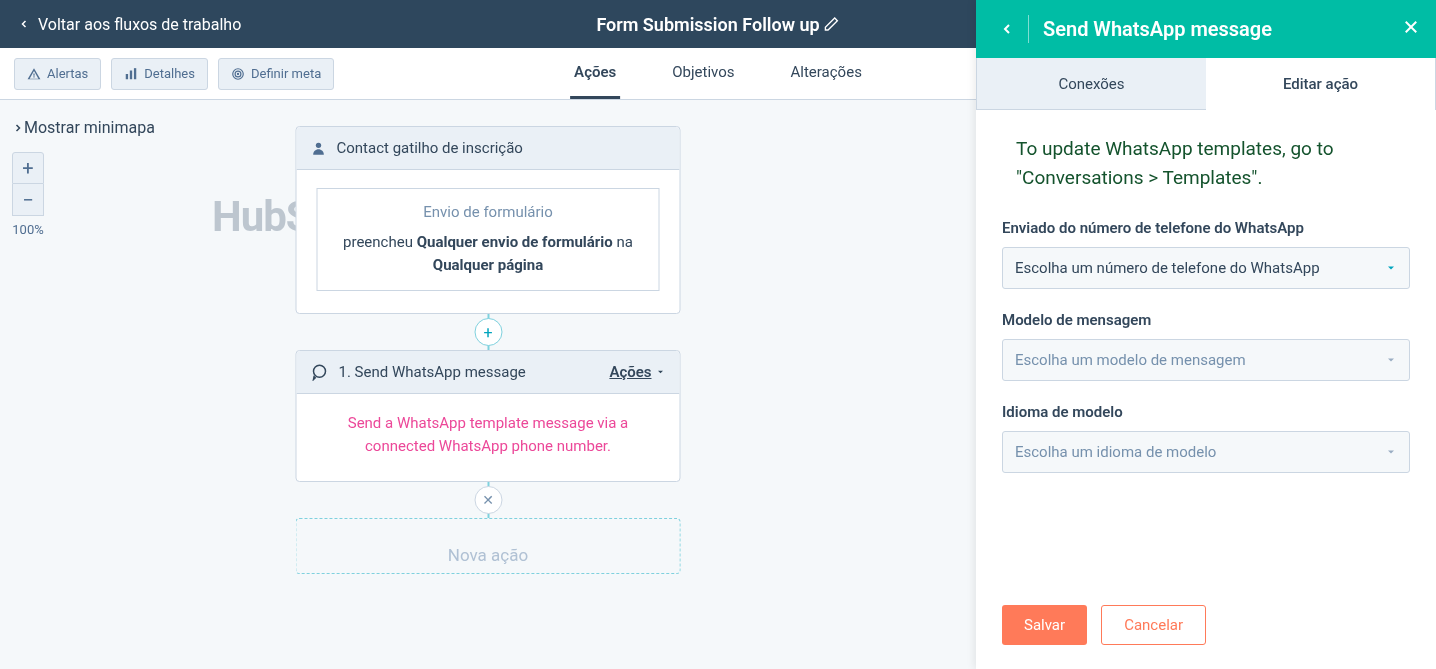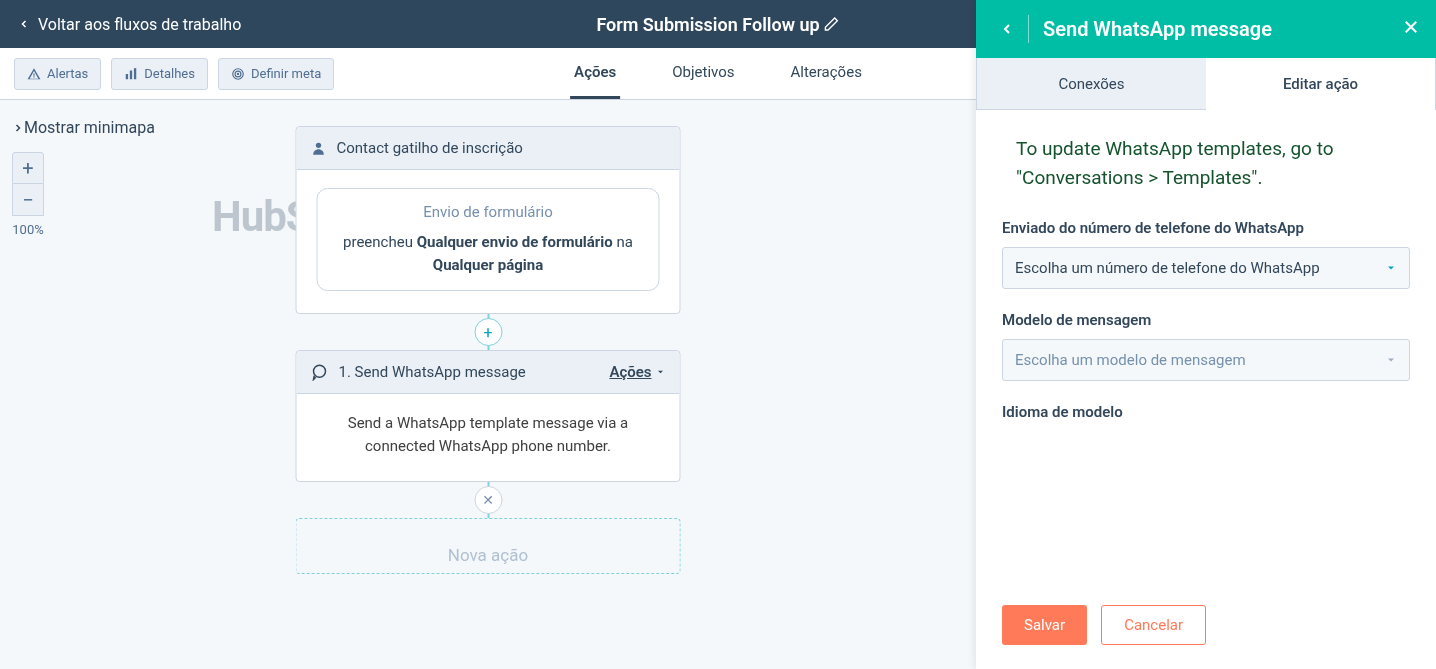--- a/index.html
+++ b/index.html
@@ -36,25 +36,25 @@
   .watermark .cog { display:inline-block; width:32px; height:32px; margin:0 1px; }
 
   .flow { position:absolute; top:26px; left:50%; transform:translateX(-50%); width:385px; }
 
   .node { background:#fff; border:1px solid #cbd6e2; border-radius:4px; margin-bottom:0; }
   .node-header { background:#eaf0f6; padding:12px 14px; display:flex; align-items:center; gap:10px; font-size:15px; color:#33475b; border-bottom:1px solid #cbd6e2; border-radius:4px 4px 0 0; }
   .node-header.with-actions { justify-content:space-between; }
   .node-header-left { display:flex; align-items:center; gap:10px; }
   .node-actions-link { font-weight:600; text-decoration:underline; font-size:15px; display:flex; align-items:center; gap:4px; cursor:pointer;}
   .node-body { padding:18px 20px 22px; }
-  .inset-box { border:1px solid #cbd6e2; border-radius:11px; padding:14px 18px; text-align:center; }
+  .inset-box { border:1px solid #cbd6e2; border-radius:0; padding:14px 18px; text-align:center; }
   .inset-title { color:#7691ad; font-size:15px; margin-bottom:10px; }
   .inset-text { font-size:15px; color:#33475b; line-height:1.5; }
   .inset-text b { font-weight:700; }
-  .node-desc { text-align:center; font-size:15px; line-height:1.55; color:#404040; }
+  .node-desc { text-align:center; font-size:15px; line-height:1.55; color:#ec4899; }
 
   .connector { width:2px; height:36px; background:#7fd1de; margin:0 auto; position:relative; }
   .conn-btn { position:absolute; left:50%; top:50%; transform:translate(-50%,-50%); width:28px; height:28px; border-radius:50%; border:1.5px solid #7fd1de; background:#fff; color:#00a4bd; display:flex;align-items:center;justify-content:center; cursor:pointer; font-size:16px; }
   .conn-btn.big-x { border:1.5px solid #cbd6e2; color:#7691ad; font-size:14px; }
   .ghost-node { border:1.5px dashed #7fd1de; border-radius:4px; padding:26px 0 8px; text-align:center; color:#b0c1d4; font-size:17px; }
 
   
   .sidepanel { position:absolute; top:0; right:0; bottom:0; width:460px; background:#fff; box-shadow:-2px 0 8px rgba(0,0,0,0.08); display:flex; flex-direction:column; }
   .sp-head { background:#00bda5; color:#fff; height:58px; display:flex; align-items:center; padding:0 16px; }
   .sp-head .sp-back { width:30px; display:flex; justify-content:center; cursor:pointer; }
@@ -248,18 +248,24 @@
 
     <label class="sp-label">Modelo de mensagem</label>
     <div class="sp-select disabled">
       <span class="ph">Escolha um modelo de mensagem</span>
       <svg class="caret" width="12" height="12" viewBox="0 0 24 24" fill="currentColor">
           <path d="M6 9l6 6 6-6z"></path>
         </svg>
     </div>
 
     <label class="sp-label">Idioma de modelo</label>
+    <div class="sp-select disabled">
+      <span class="ph">Escolha um idioma de modelo</span>
+      <svg class="caret" width="12" height="12" viewBox="0 0 24 24" fill="currentColor">
+          <path d="M6 9l6 6 6-6z"></path>
+        </svg>
+    </div>
   </div>
   <div class="sp-footer">
     <button class="btn-primary">Salvar</button>
     <button class="btn-secondary">Cancelar</button>
   </div>
 </div>
 
 </body></html>

